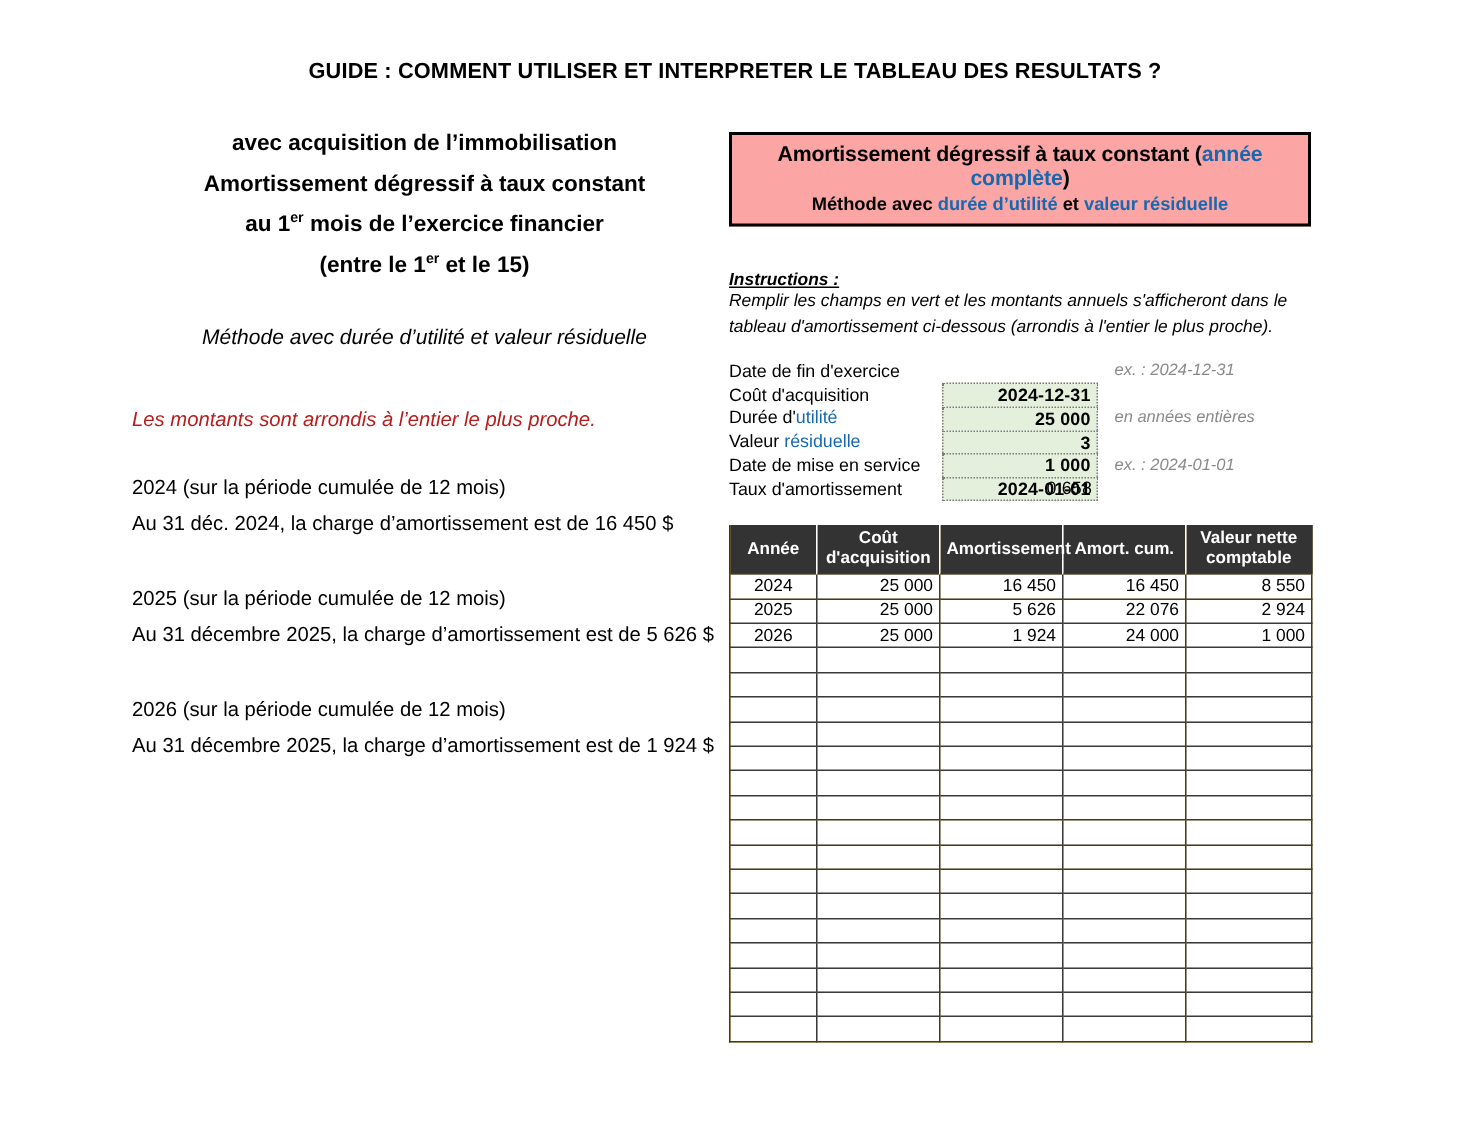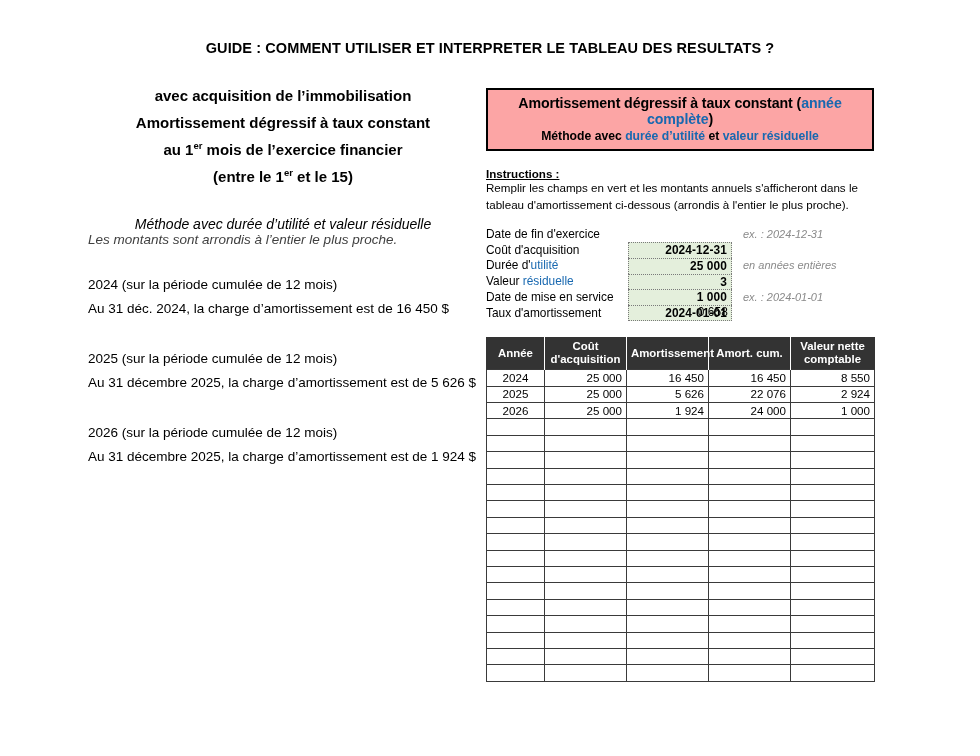--- a/index.html
+++ b/index.html
@@ -49,23 +49,24 @@
     line-height: 0;
   }
   #left-method {
     margin-top: 26px;
     text-align: center;
     font-size: 14px;
     font-style: italic;
     color: #000;
   }
   #left-rounding {
+    margin-top: 40px;
     font-size: 13.5px;
     font-style: italic;
-    color: #404040;
+    color: #b91c1c;
   }
   .year-block {
     margin-top: 26px;
     font-size: 13.5px;
     line-height: 24px;
     color: #000;
   }
   .year-block div { white-space: nowrap; }
 
   
@@ -93,21 +94,22 @@
   #panel-title-line2 {
     font-size: 12.2px;
     font-weight: bold;
     color: #000;
     margin-top: 2px;
   }
   .blue { color: #1868b0; }
 
   
   #instructions {
-    margin-top: 16px;
+    margin-top: 29px;
+    font-style: italic;
   }
   #instructions-label {
     font-size: 11.6px;
     font-weight: bold;
     text-decoration: underline;
     color: #000;
   }
   .instructions-line {
     font-size: 11.6px;
     line-height: 16.5px;

